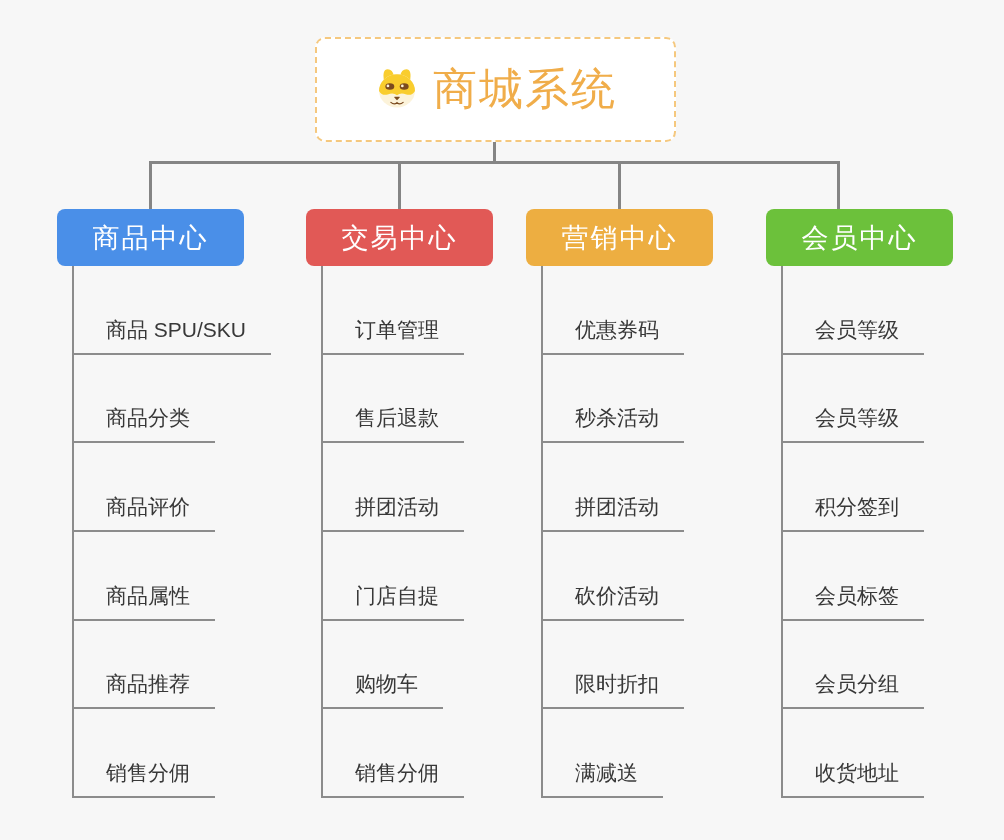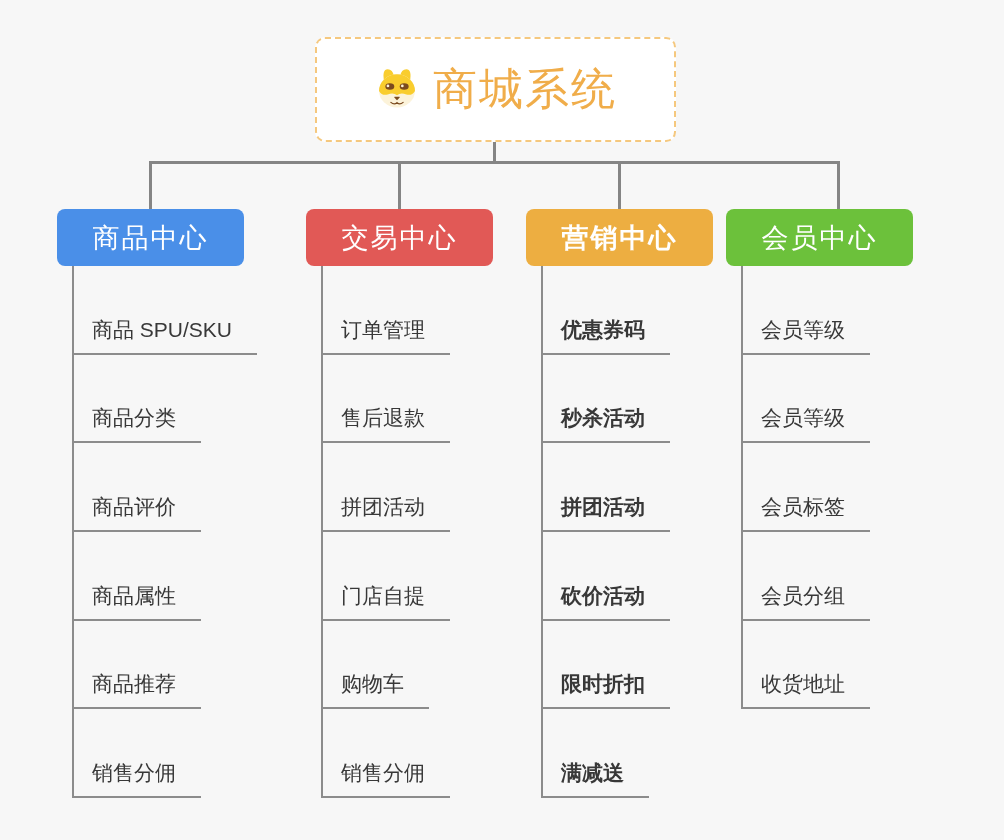--- a/index.html
+++ b/index.html
@@ -40,22 +40,22 @@
     letter-spacing: 2px;
     color: #f0ad4a;
     white-space: nowrap;
   }
   .root-icon { display: block; }
 
   
   .column { position: absolute; top: 209px; width: 230px; }
   .col-1 { left: 57px; }
   .col-2 { left: 306px; }
-  .col-3 { left: 526px; font-weight: bold; }
-  .col-4 { left: 726px; }
+  .col-3 { left: 526px; }
+  .col-4 { left: 766px; }
 
   .branch-node {
     width: 187px; height: 57px;
     border-radius: 8px;
     display: flex;
     align-items: center;
     justify-content: center;
     color: #ffffff;
     font-size: 27px;
     letter-spacing: 2px;
@@ -67,21 +67,21 @@
     margin-left: 15px;
     border-left: 2px solid #8c8c8c;
   }
   .leaf-row {
     height: 88.7px;
     display: flex;
     align-items: flex-end;
   }
   .leaf-node {
     border-bottom: 2px solid #8c8c8c;
-    padding: 0 25px 9px 18px;
+    padding: 0 25px 9px 32px;
     font-size: 21px;
     color: #383838;
     white-space: nowrap;
     cursor: pointer;
   }
 </style>
 </head>
 <body>
 
 <div class="line trunk"></div>
@@ -190,20 +190,23 @@
 <div class="column col-4">
   <div class="branch-node" style="background-color: rgb(108, 193, 59);">会员中心</div>
   <div class="leaves">
     <div class="leaf-row">
         <div class="leaf-node">会员等级</div>
       </div>
     <div class="leaf-row">
         <div class="leaf-node">会员等级</div>
       </div>
     <div class="leaf-row">
+        <div class="leaf-node">积分签到</div>
+      </div>
+    <div class="leaf-row">
         <div class="leaf-node">会员标签</div>
       </div>
     <div class="leaf-row">
         <div class="leaf-node">会员分组</div>
       </div>
     <div class="leaf-row">
         <div class="leaf-node">收货地址</div>
       </div>
   </div>
 </div>

